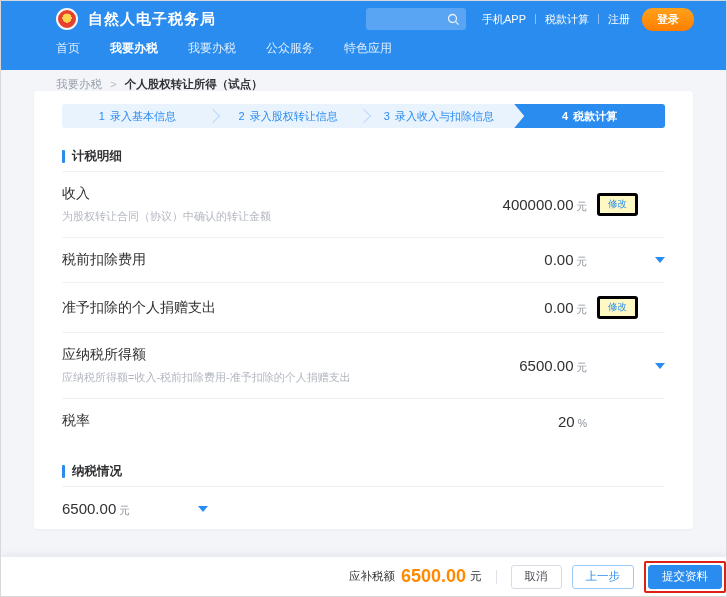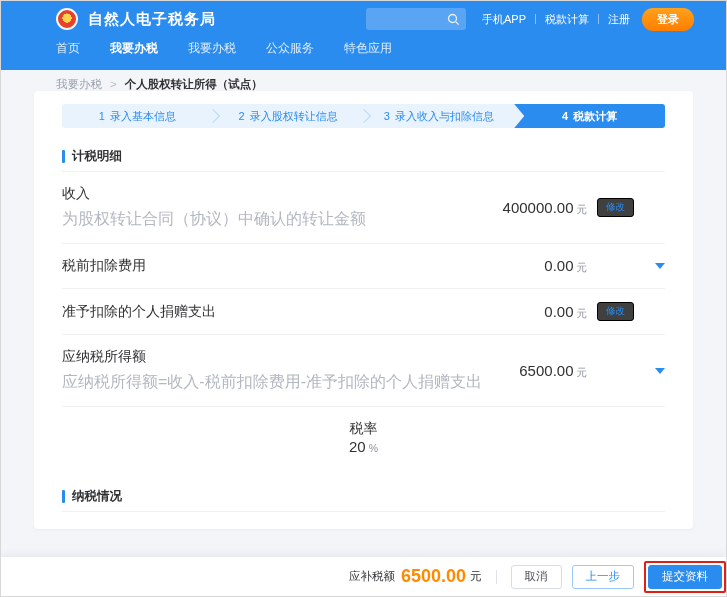--- a/index.html
+++ b/index.html
@@ -48,29 +48,29 @@
   .step.active { background:#2b8cf0; color:#fff; font-weight:bold;
     clip-path:polygon(0 0,100% 0,100% 100%,0 100%,10px 50%); }
   .step-sep { width:0; align-self:center; height:14px; position:relative; }
   .step-sep::after { content:""; position:absolute; top:2px; left:-5px; width:9px; height:9px;
     border-top:1px solid #b9d9fb; border-right:1px solid #b9d9fb; transform:rotate(45deg); }
   .card-body { padding:14px 28px 0 28px; }
   .section-title { display:flex; align-items:center; height:30px; border-bottom:1px solid #f0f1f4; }
   .section-bar { width:3px; height:13px; background:#2b8cf0; border-radius:1px; margin-right:7px; }
   .section-label { font-size:12.5px; font-weight:bold; color:#303133; }
   .row { display:flex; align-items:center; border-bottom:1px solid #f0f1f4; padding:13px 0; }
-  .row.no-border { border-bottom:none;flex-direction:column; }
+  .row.no-border { border-bottom:none; }
   .row-left { flex:1; min-width:0; }
   .row-title { font-size:14px; color:#303133; font-weight:500; }
-  .row-sub { font-size:16px; color:#b3b7c0; margin-top:6px; }
+  .row-sub { font-size:11px; color:#b3b7c0; margin-top:6px; }
   .row-value { font-size:15px; color:#303133; text-align:right; white-space:nowrap; }
   .row-unit { font-size:10.5px; color:#8a8f99; margin-left:3px; }
   .row-ctrl { width:78px; display:flex; align-items:center; padding-left:10px; }
   .row-ctrl.ctrl-caret { justify-content:flex-end; }
-  .mini-btn { font-size:9.5px; color:#2b8cf0; border:1px solid #000000; background:#404040;
+  .mini-btn { font-size:9.5px; color:#2b8cf0; border:3px solid #000000; background:#fef9c3;
     border-radius:3px; padding:2px 8px; cursor:pointer; }
   .caret-down { width:0; height:0; border-left:5px solid transparent; border-right:5px solid transparent;
     border-top:6px solid #2b8cf0; cursor:pointer; }
   .section-gap { height:14px; }
   
   .footer { position:absolute; left:0; right:0; bottom:0; height:39px; background:#fff;
     box-shadow:0 -2px 8px rgba(40,60,100,.08);
     display:flex; align-items:center; justify-content:flex-end; }
   .due-label { font-size:11.5px; color:#303133; }
   .due-amount { font-size:18px; color:#ff8a00; font-weight:bold; margin:0 4px 0 6px; }

